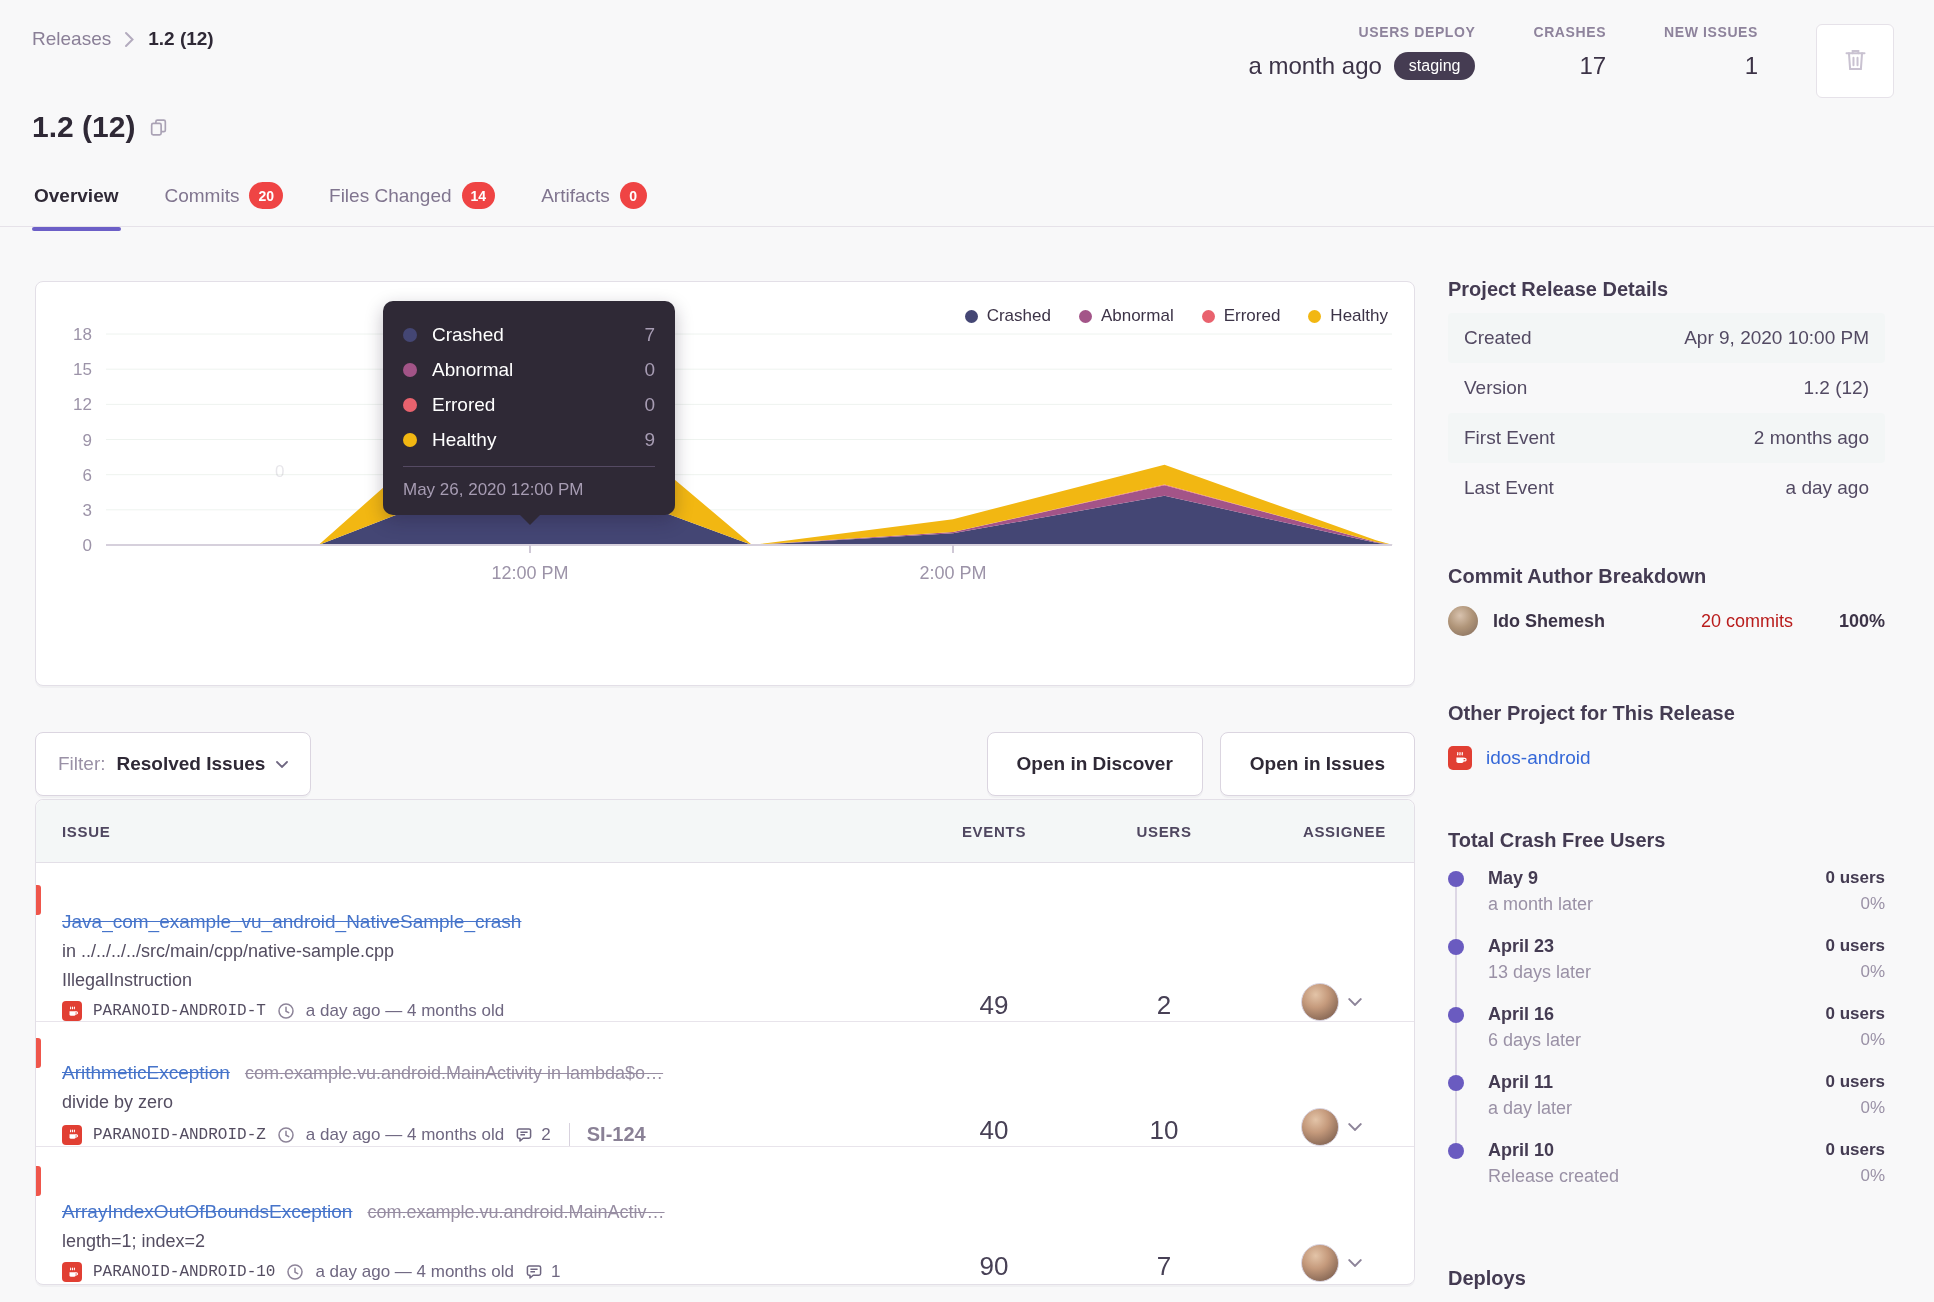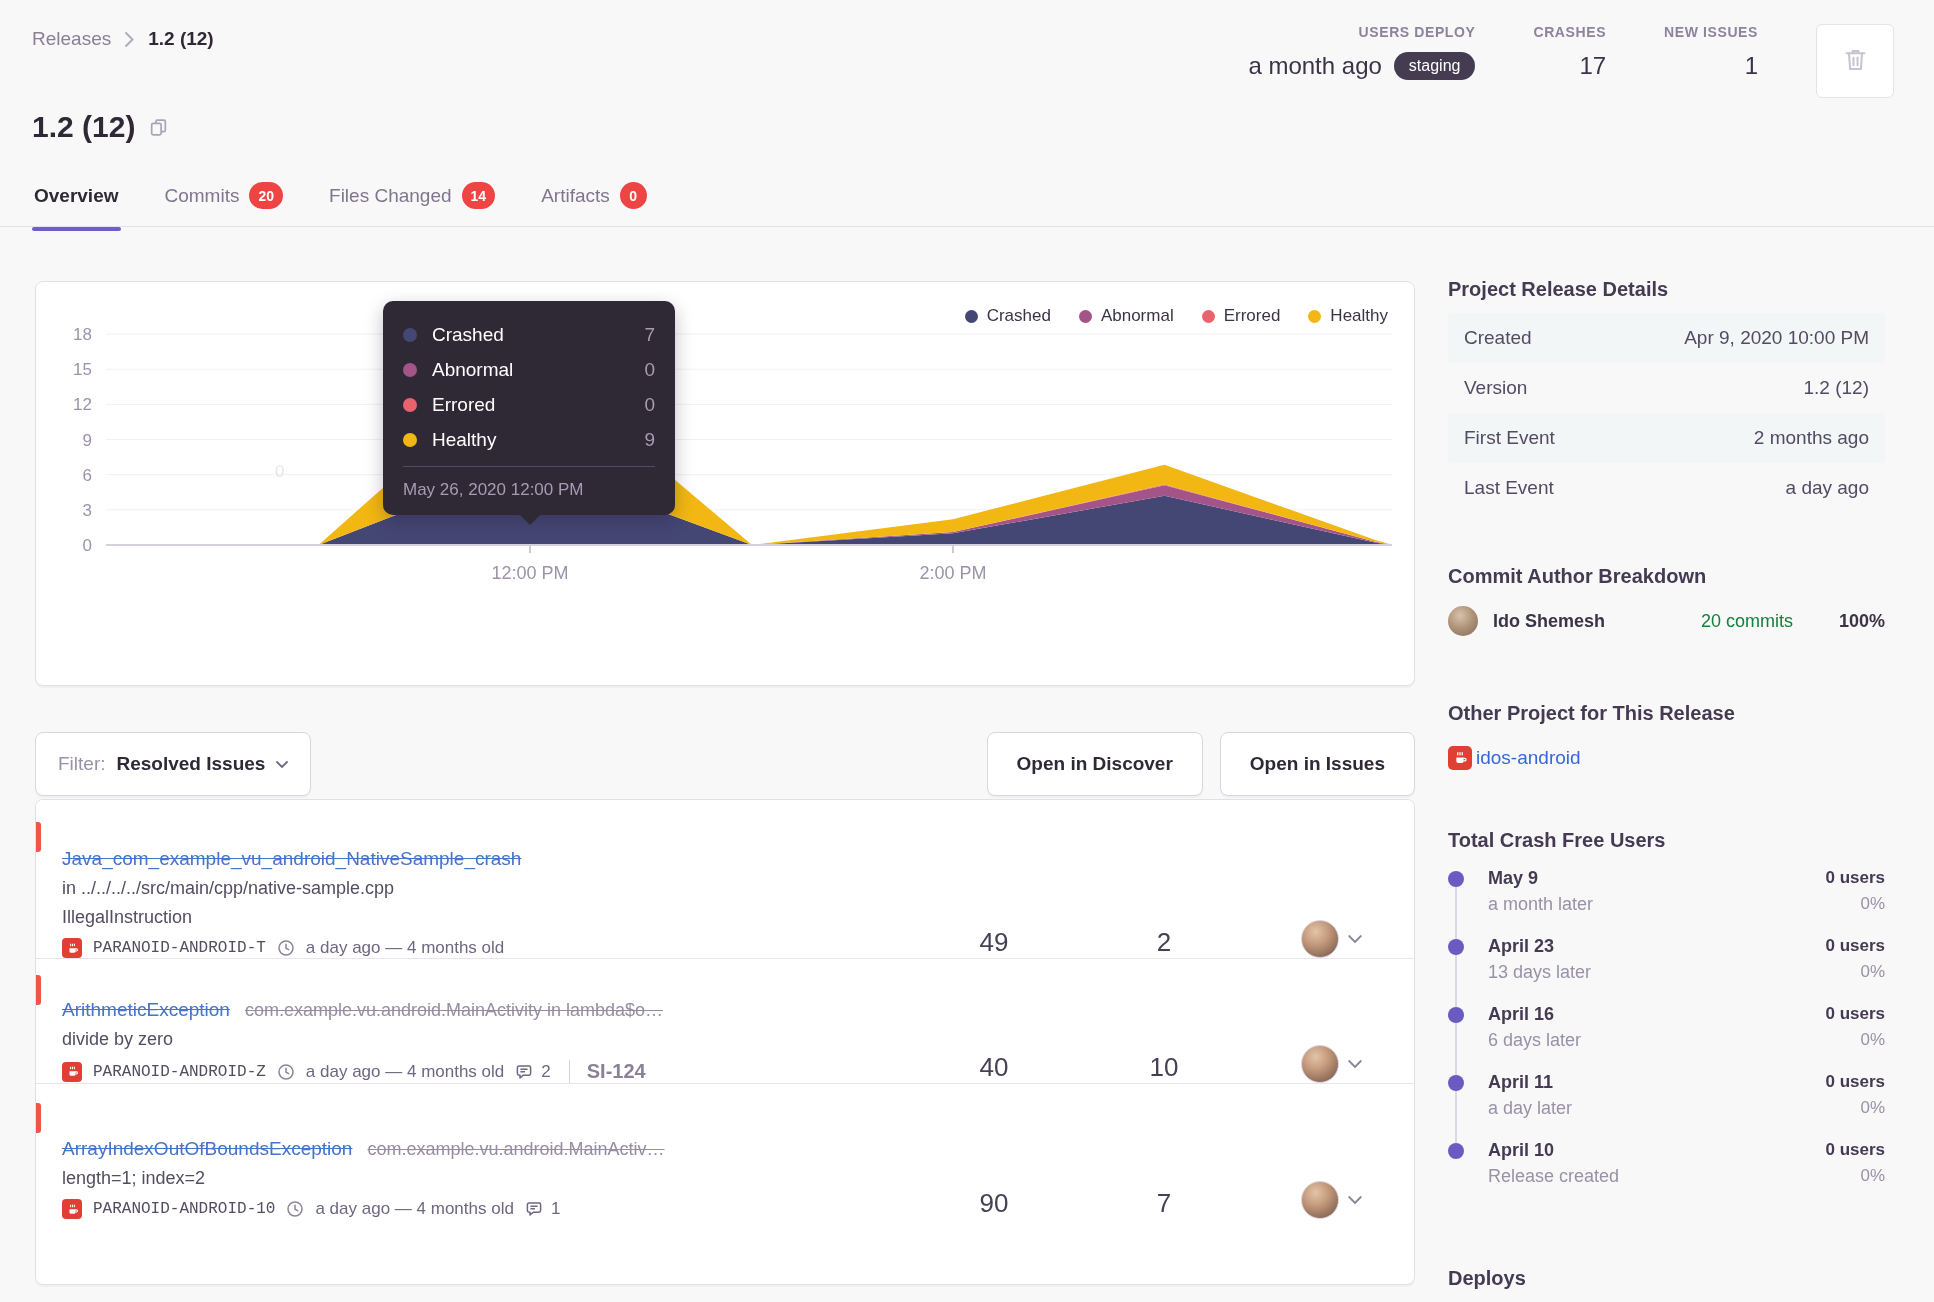--- a/index.html
+++ b/index.html
@@ -101,24 +101,24 @@
   
   #sidebar { position:absolute; left:1448px; top:278px; width:437px; }
   .side-h { font-size:20px; font-weight:700; color:#443b52; }
   .details-table { margin-top:12px; }
   .details-row { height:50px; display:flex; align-items:center; justify-content:space-between; padding:0 16px; font-size:19px; color:#534a63; border-radius:4px; }
   .details-row.striped { background:#f3f6f6; }
   .commit-title { margin-top:52px; }
   .author-row { margin-top:16px; display:flex; align-items:center; height:34px; }
   .author-avatar { width:30px; height:30px; border-radius:50%; background:radial-gradient(circle at 40% 32%, #d8c2ae 0%, #b09579 45%, #80695a 100%); margin-right:15px; }
   .author-name { font-size:18px; font-weight:700; color:#3c3347; flex:1; }
-  .author-commits { font-size:18px; color:#15803d; margin-right:46px; }
+  .author-commits { font-size:18px; color:#b91c1c; margin-right:46px; }
   .author-percent { font-size:18px; font-weight:700; color:#3c3347; }
   .other-title { margin-top:64px; }
-  .project-link-row { margin-top:18px; display:flex; align-items:center; gap:4px; height:30px; }
+  .project-link-row { margin-top:18px; display:flex; align-items:center; gap:14px; height:30px; }
   .project-link-row .java-icon { width:24px; height:24px; border-radius:5px; }
   .project-link-row .java-icon svg { width:18px; height:18px; }
   .project-link { font-size:19px; color:#3568d8; cursor:pointer; }
   .crashfree-title { margin-top:56px; }
   .timeline { margin-top:16px; }
   .tl-item { display:flex; min-height:68px; position:relative; padding-left:40px; }
   .tl-dot { position:absolute; left:0; top:3px; width:16px; height:16px; border-radius:50%; background:#6a5bc0; z-index:2; }
   .tl-line { position:absolute; left:7px; top:12px; height:66px; width:2px; background:#ddd7e5; }
   .tl-content { flex:1; }
   .tl-date { font-size:18px; font-weight:700; color:#443b52; }
@@ -281,20 +281,26 @@
         </svg>
     </span>
   </div>
   <div class="toolbar-actions">
     <div class="action-btn">Open in Discover</div>
     <div class="action-btn">Open in Issues</div>
   </div>
 </div>
 
 <div class="panel" id="issues-panel">
+  <div class="issues-header">
+    <div class="col-issue">ISSUE</div>
+    <div class="col-events">EVENTS</div>
+    <div class="col-users">USERS</div>
+    <div class="col-assignee">ASSIGNEE</div>
+  </div>
 
   <div class="issue-row row-0">
     <div class="unhandled-bar"></div>
     <div class="issue-main">
       <div class="issue-title-line">
         <span class="issue-title">Java_com_example_vu_android_NativeSample_crash</span>
       </div>
       <div class="issue-sub">in ../../../../src/main/cpp/native-sample.cpp</div>
       <div class="issue-sub">IllegalInstruction</div>
       <div class="issue-meta">

